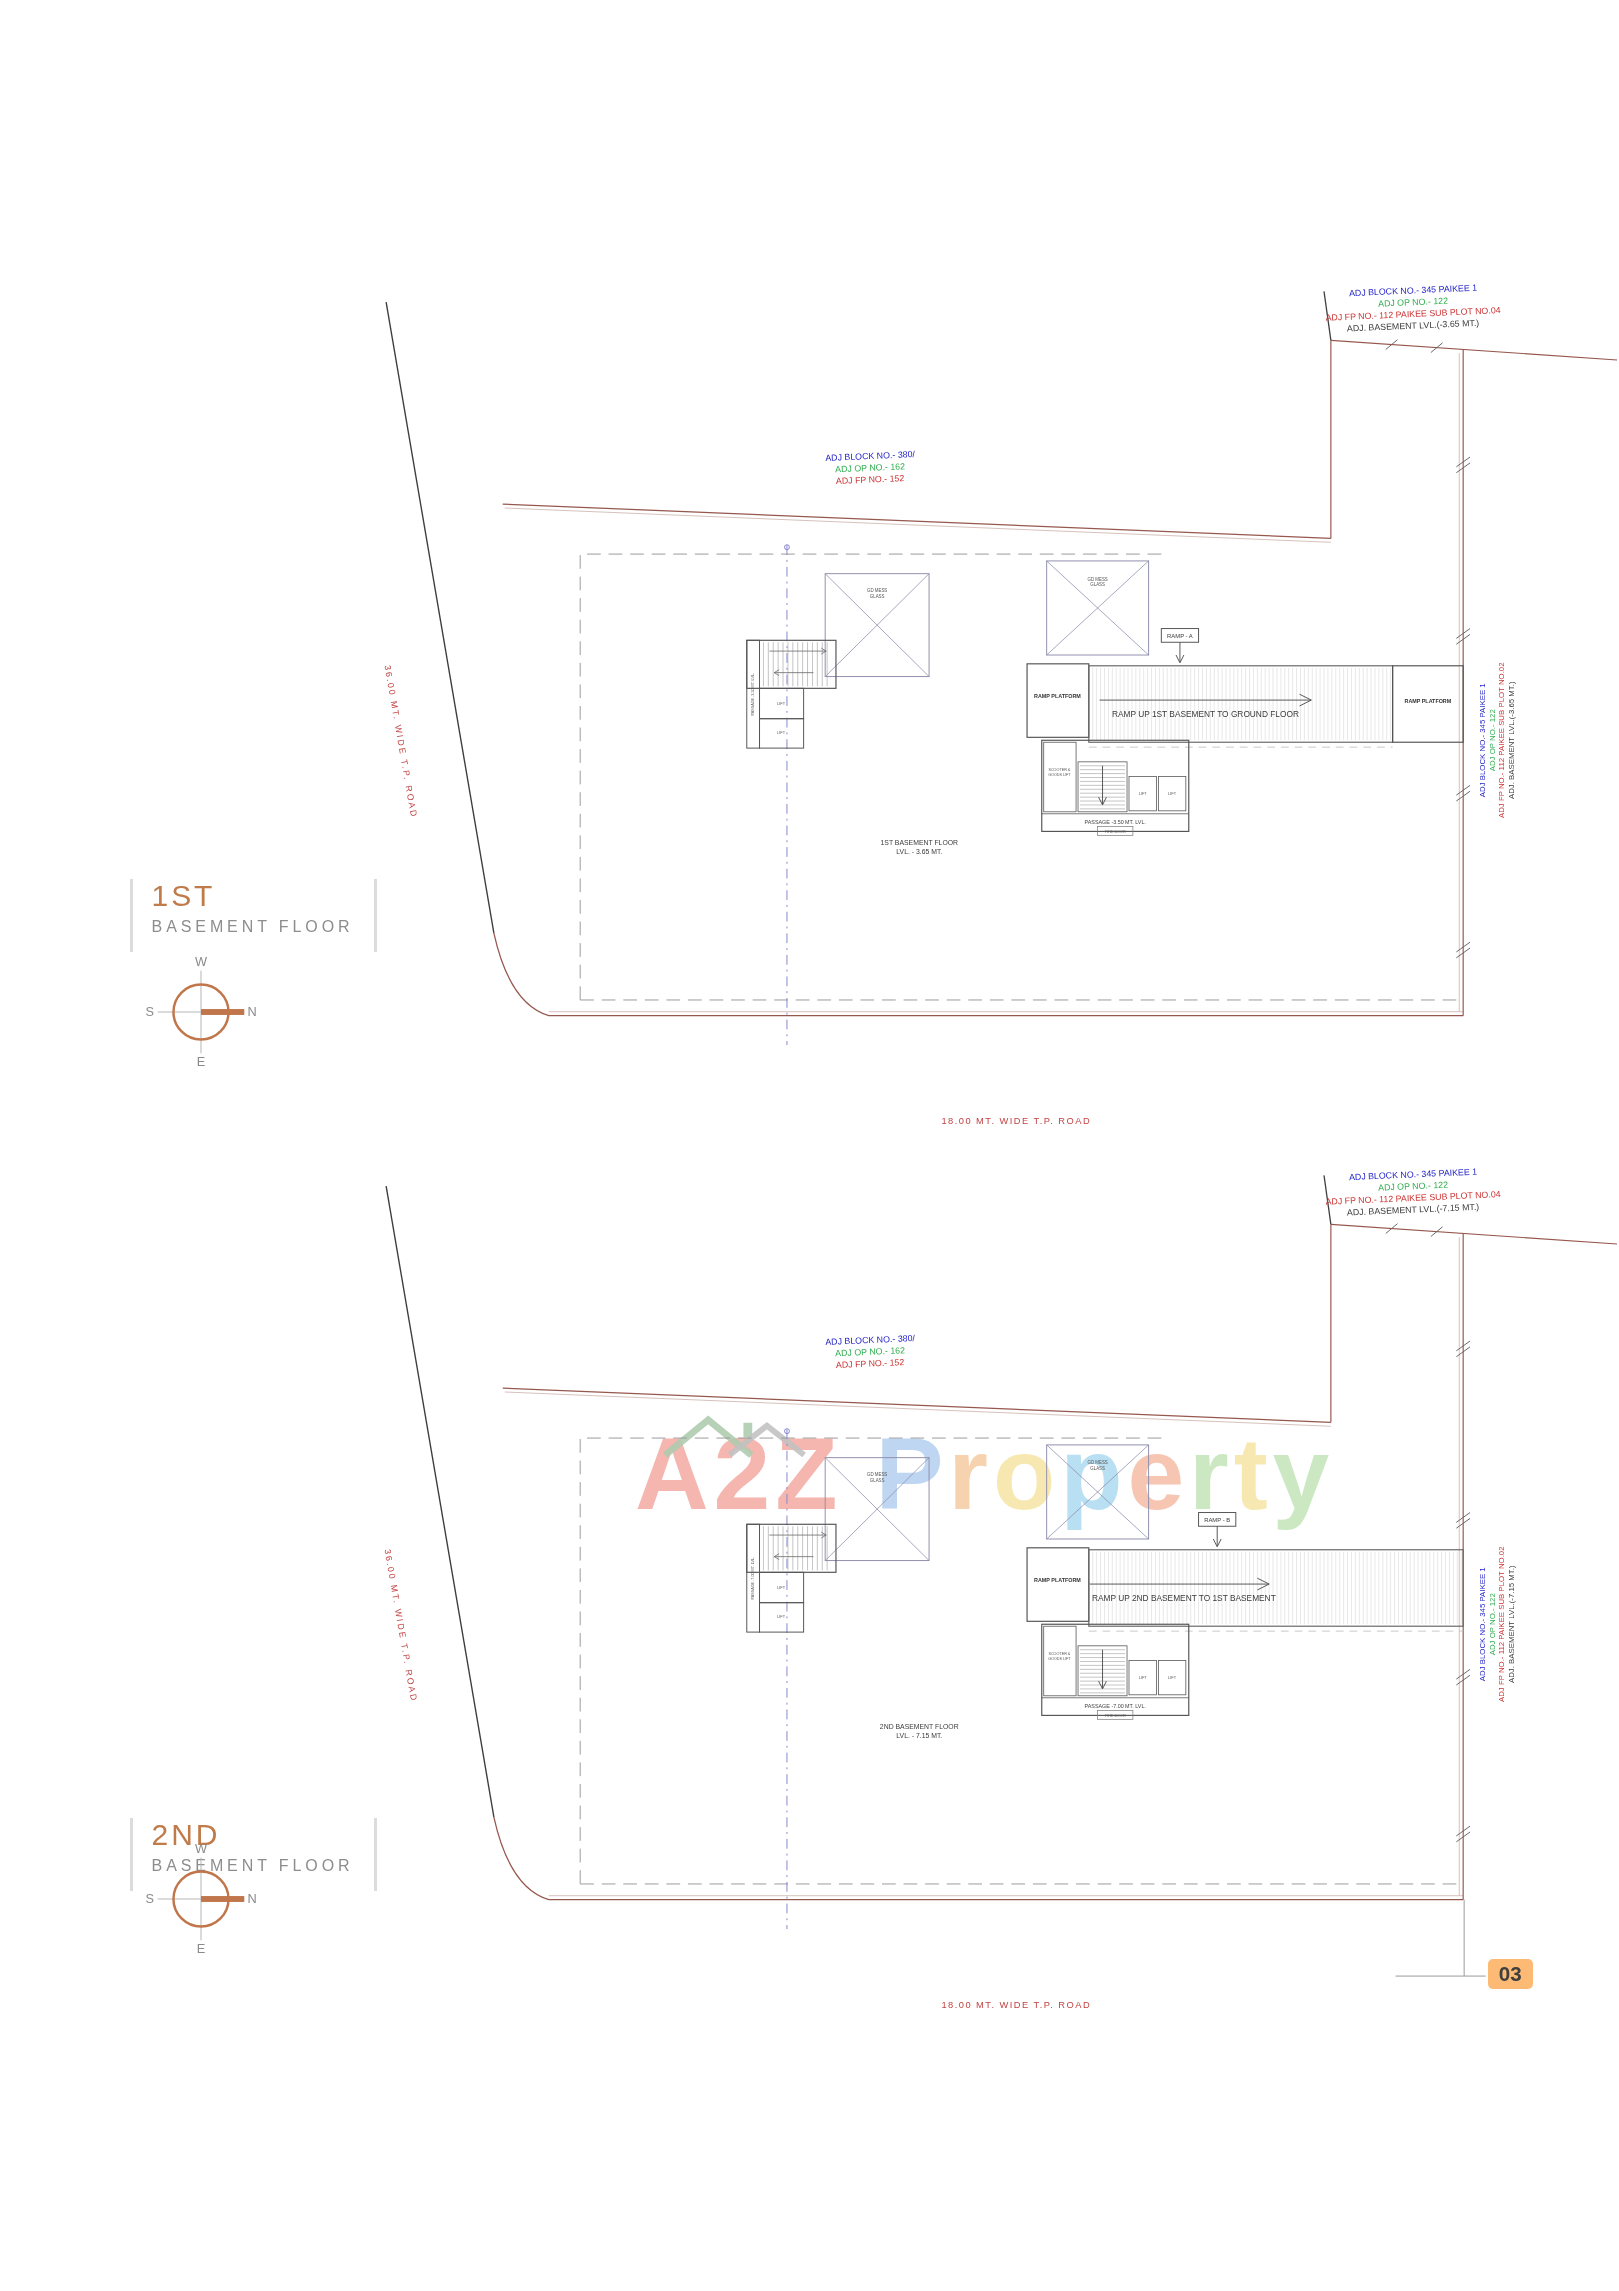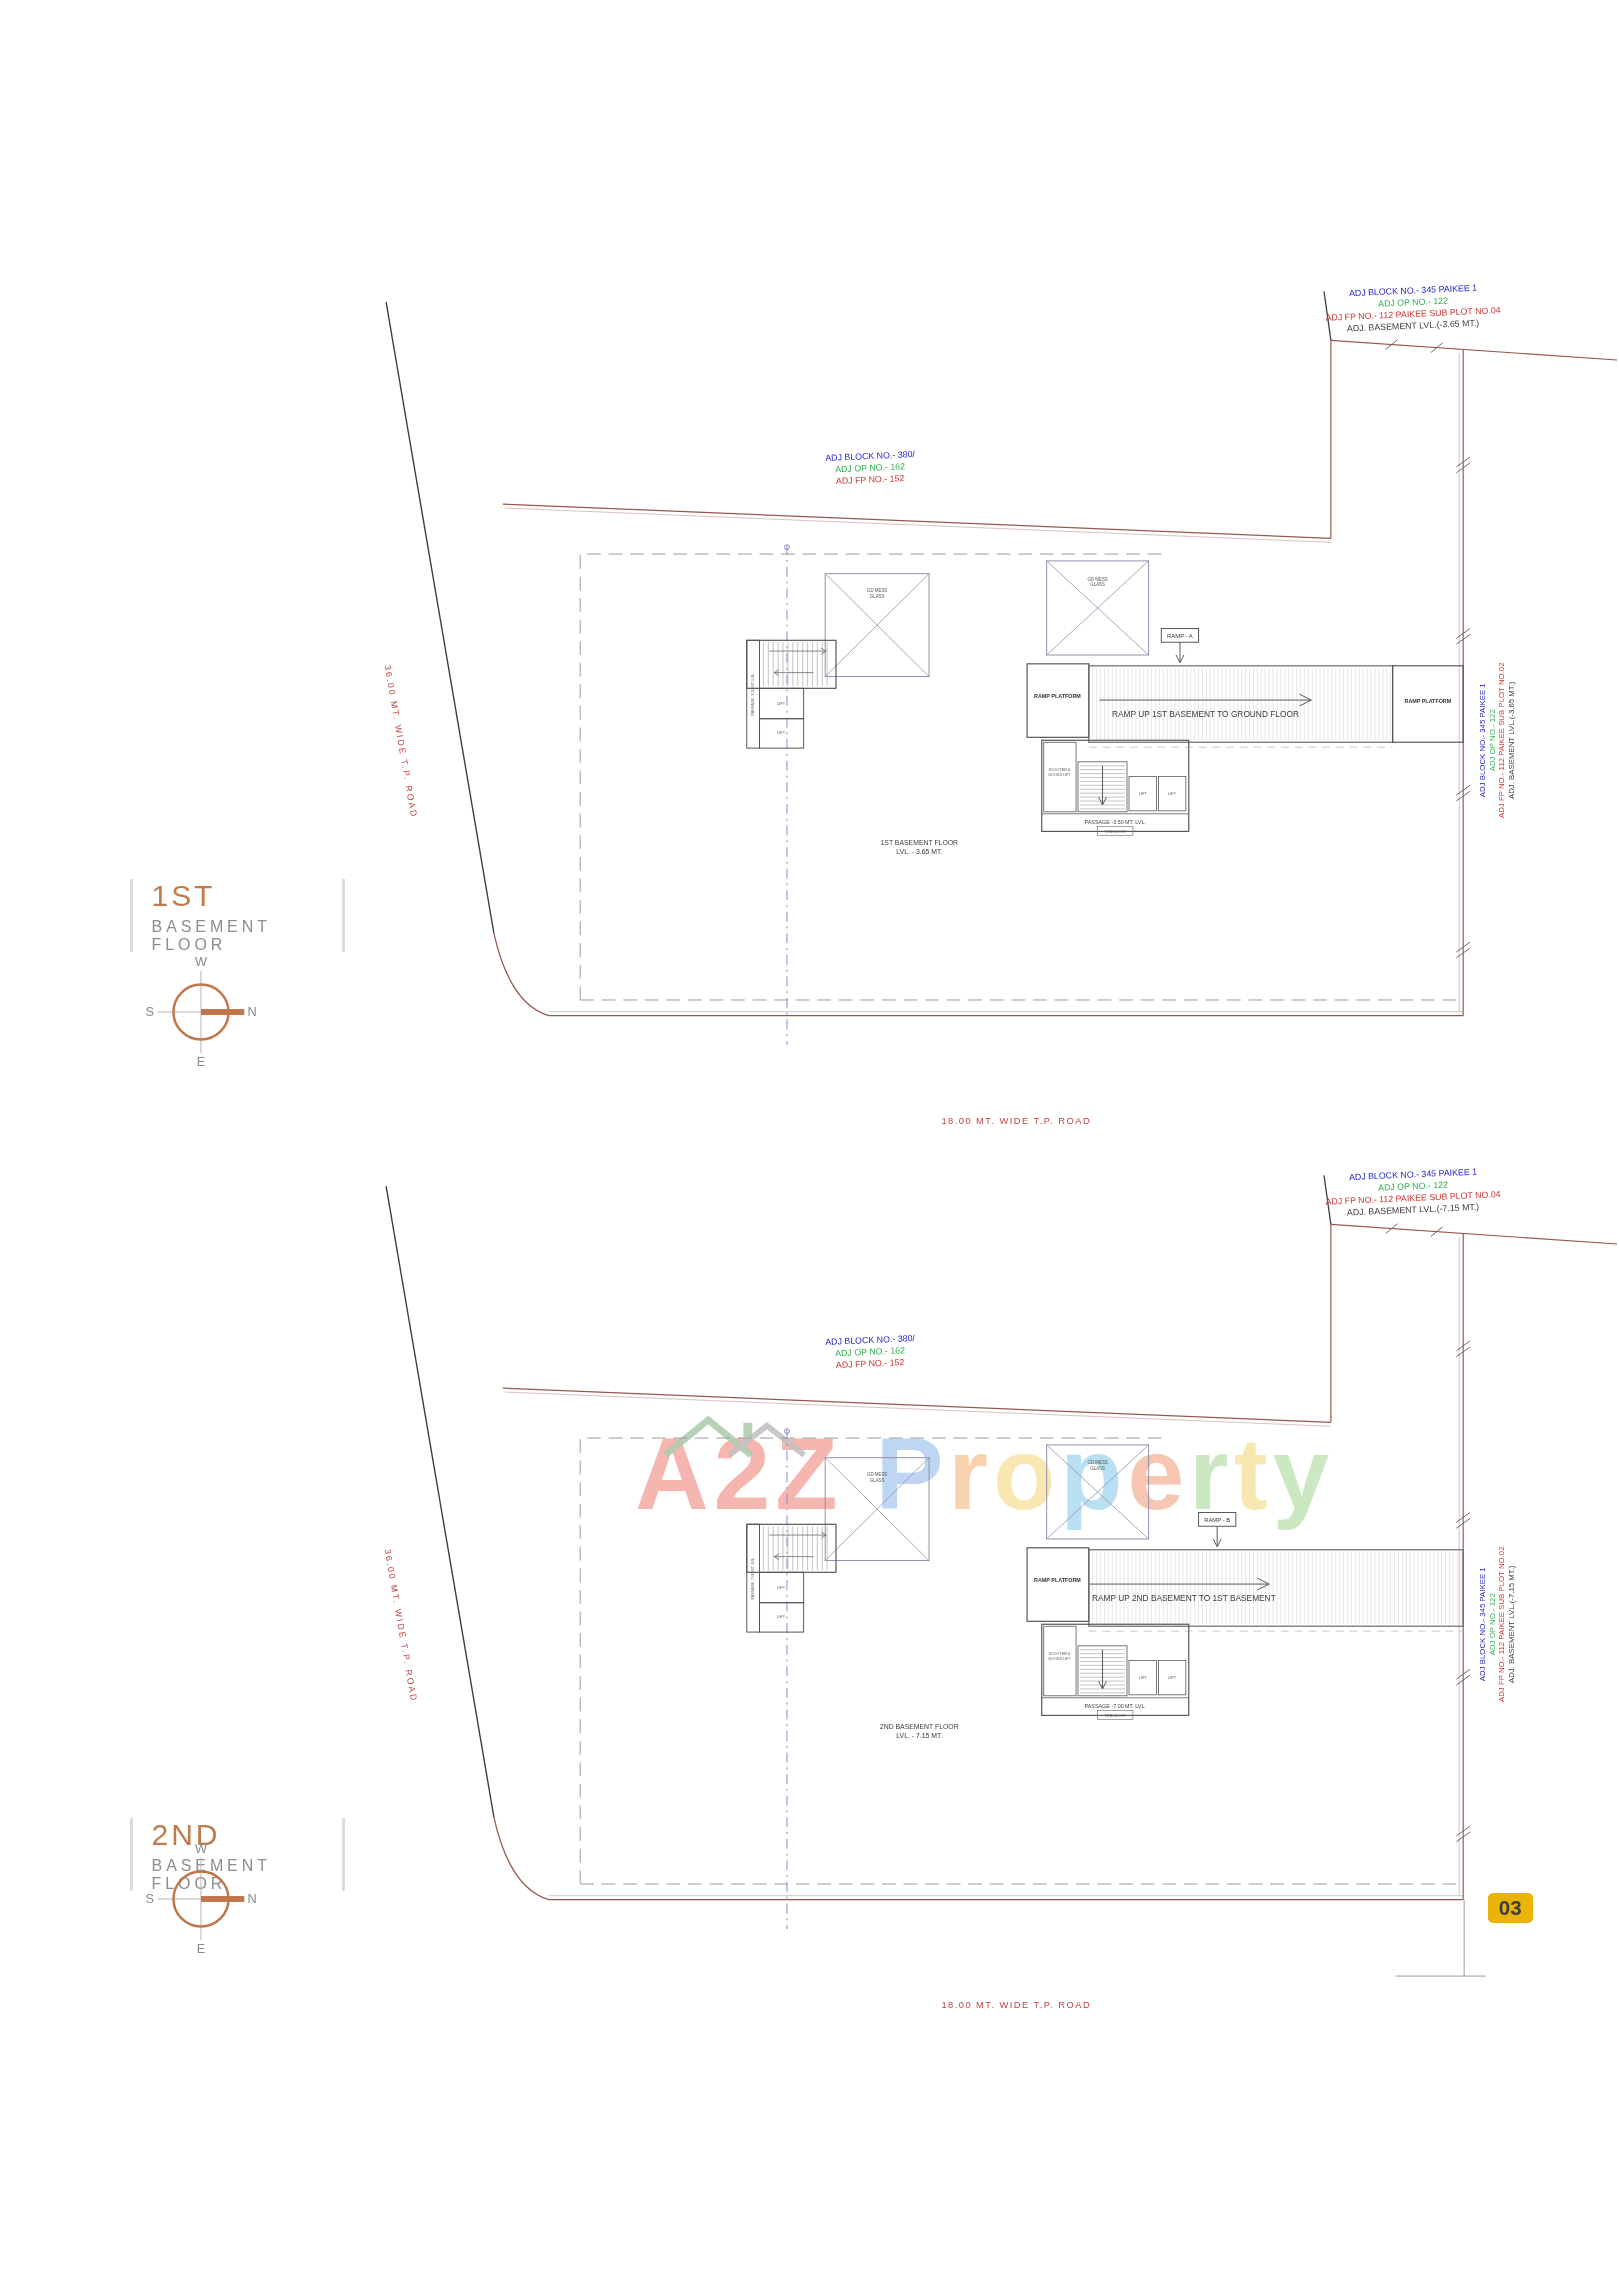--- a/index.html
+++ b/index.html
@@ -4,29 +4,29 @@
 <style>
   html,body{margin:0;padding:0;background:#ffffff;font-family:"Liberation Sans",sans-serif;}
   .page{position:relative;width:1619px;height:2292px;background:#ffffff;overflow:hidden;}
   svg{font-family:"Liberation Sans",sans-serif;}
   .url-wm{position:absolute;left:317px;top:277px;font-size:44px;color:#e3e3e3;letter-spacing:1px;white-space:nowrap;}
   .brand-wm{position:absolute;left:635px;top:1423px;opacity:.8;white-space:nowrap;line-height:1;}
   .bw{font-size:102px;font-weight:bold;letter-spacing:4.9px;}
   .bw-sp{display:inline-block;width:33px;}
   .roof{position:absolute;left:25.5px;top:-11.8px;}
   #plan-canvas{position:absolute;left:0;top:0;}
-  .title-block{position:absolute;left:130px;width:215px;height:74px;}
+  .title-block{position:absolute;left:130px;width:247px;height:74px;}
   .t1{top:879px;} .t2{top:1818px;}
   .tbar{position:absolute;top:0;width:2.9px;height:73px;background:#dcdcdc;}
   .tbar-l{left:0;} .tbar-r{right:0;}
   .ttl-big{margin-left:21.6px;font-size:30px;letter-spacing:2.9px;color:#c07b4a;}
   .ttl-small{margin-left:21.6px;font-size:16px;letter-spacing:3.9px;color:#8d8d8d;margin-top:4.9px;}
   .compass{position:absolute;}
   .c1{left:142px;top:953px;} .c2{left:142px;top:1840px;}
-  .sheet-badge{position:absolute;left:1488px;top:1893px;background:#eab308;border-radius:4.9px;
+  .sheet-badge{position:absolute;left:1488px;top:1959px;background:#fdba74;border-radius:4.9px;
                padding:2.9px 10.8px;font-size:20.6px;font-weight:bold;color:#3f3f3f;}
 </style>
 </head>
 <body>
 
 <div class="page">
 
 
   <div class="brand-wm">
     <svg class="roof" width="157" height="47" viewBox="0 0 160 48">

